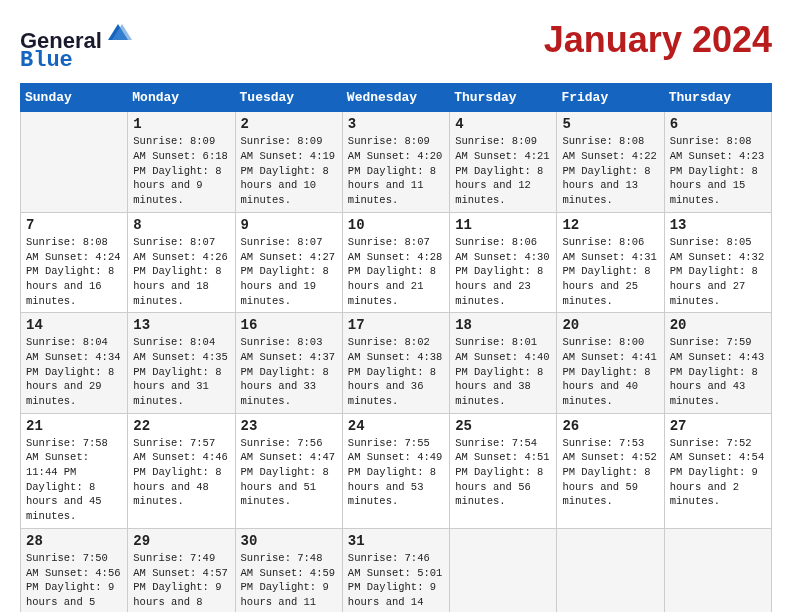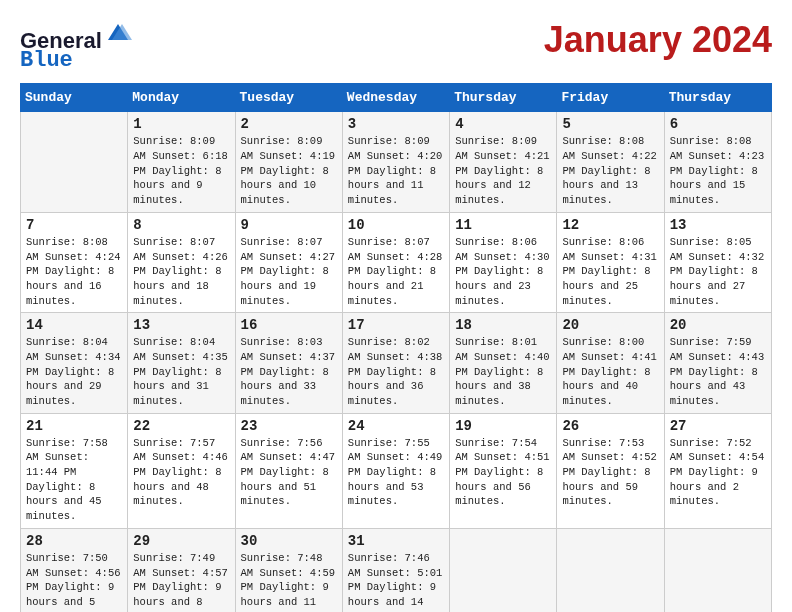--- a/index.html
+++ b/index.html
@@ -292,21 +292,21 @@
 and 51 minutes.</div>
         </td>
         <td>
           <span class="day-number">24</span>
           <div class="cell-info">Sunrise: 7:55 AM
 Sunset: 4:49 PM
 Daylight: 8 hours
 and 53 minutes.</div>
         </td>
         <td>
-          <span class="day-number">19</span>
+          <span class="day-number">25</span>
           <div class="cell-info">Sunrise: 7:54 AM
 Sunset: 4:51 PM
 Daylight: 8 hours
 and 56 minutes.</div>
         </td>
         <td>
           <span class="day-number">26</span>
           <div class="cell-info">Sunrise: 7:53 AM
 Sunset: 4:52 PM
 Daylight: 8 hours

